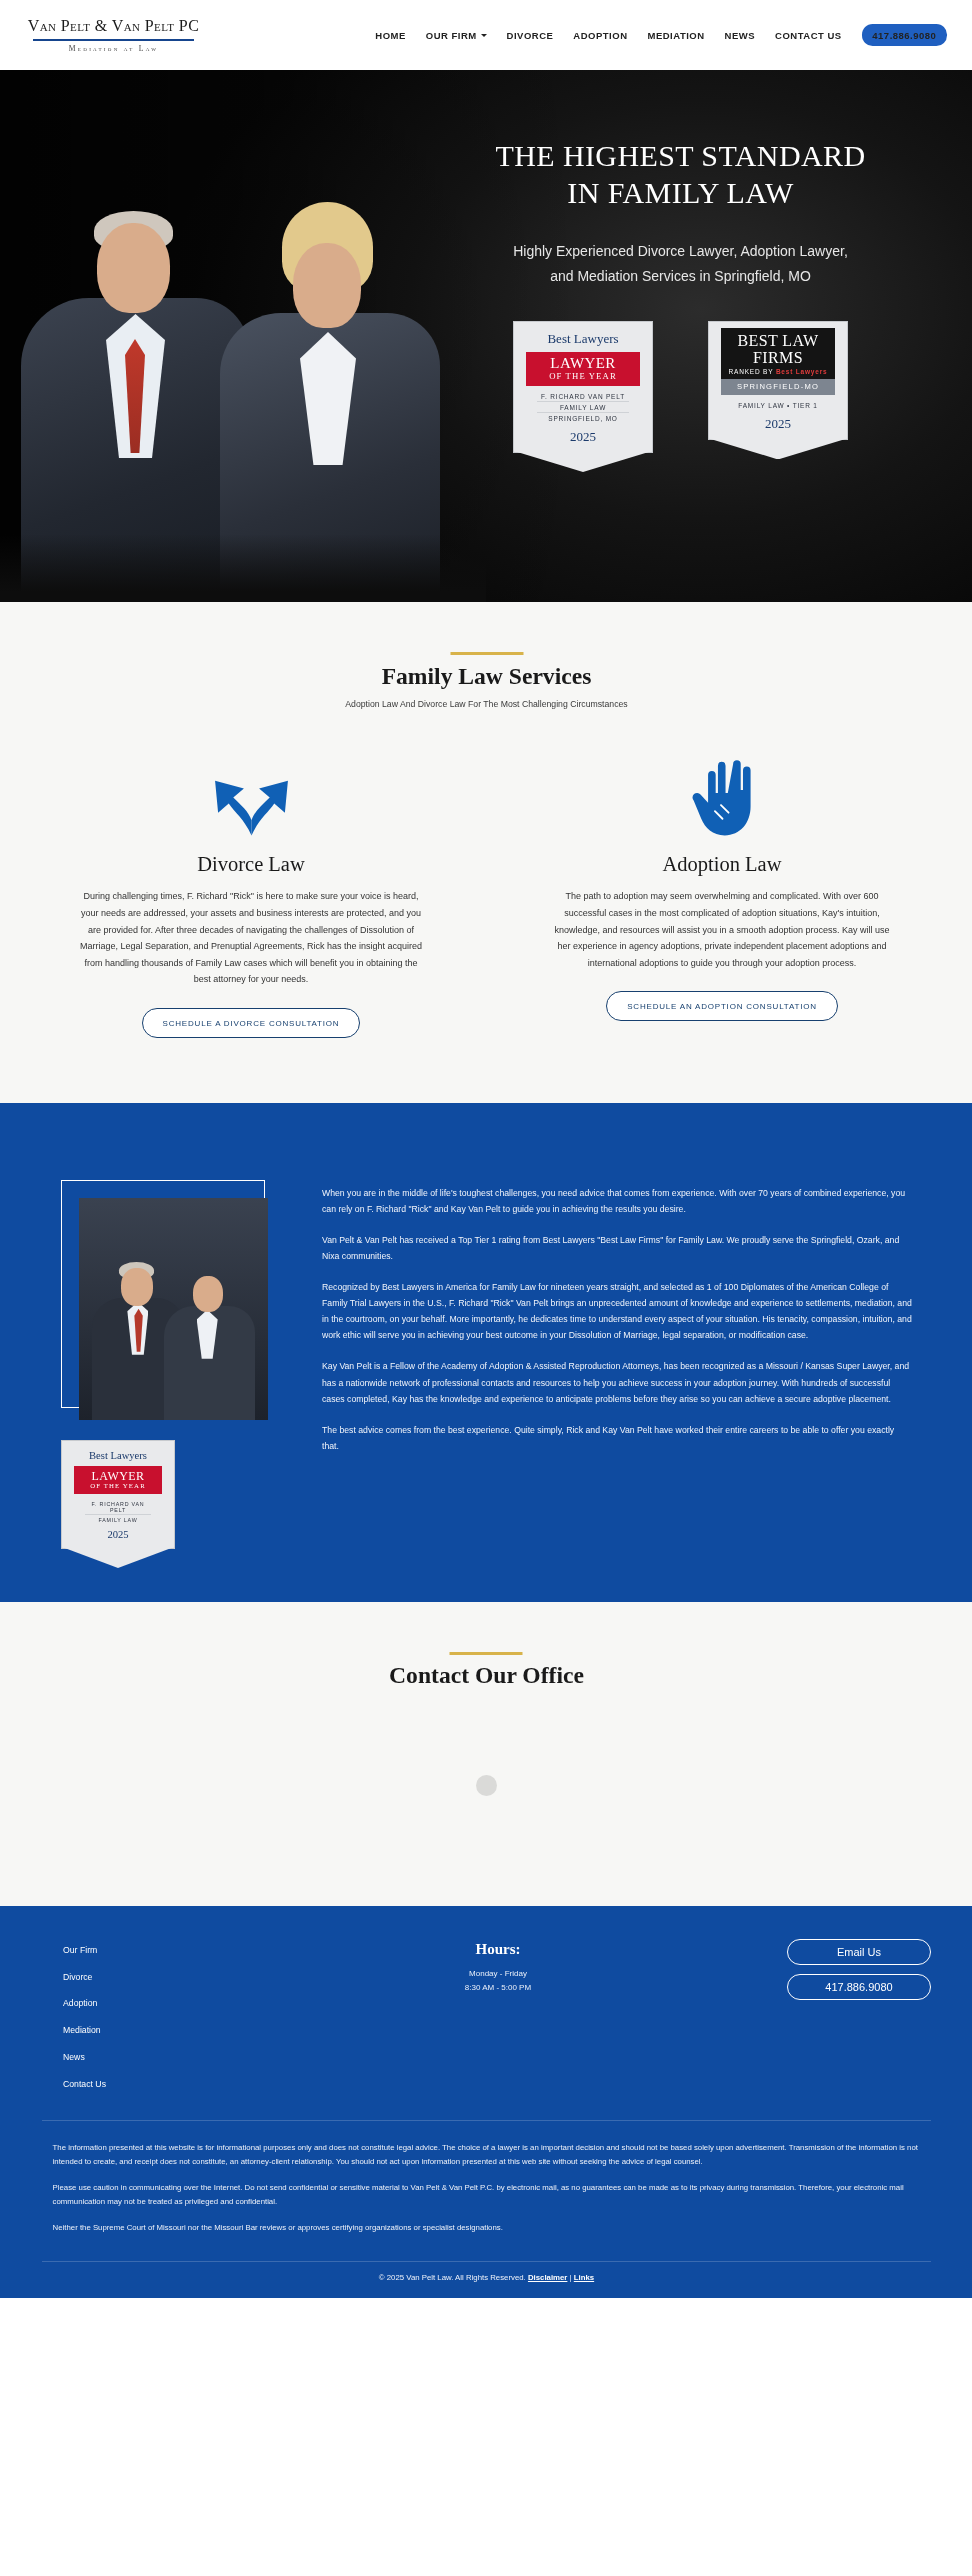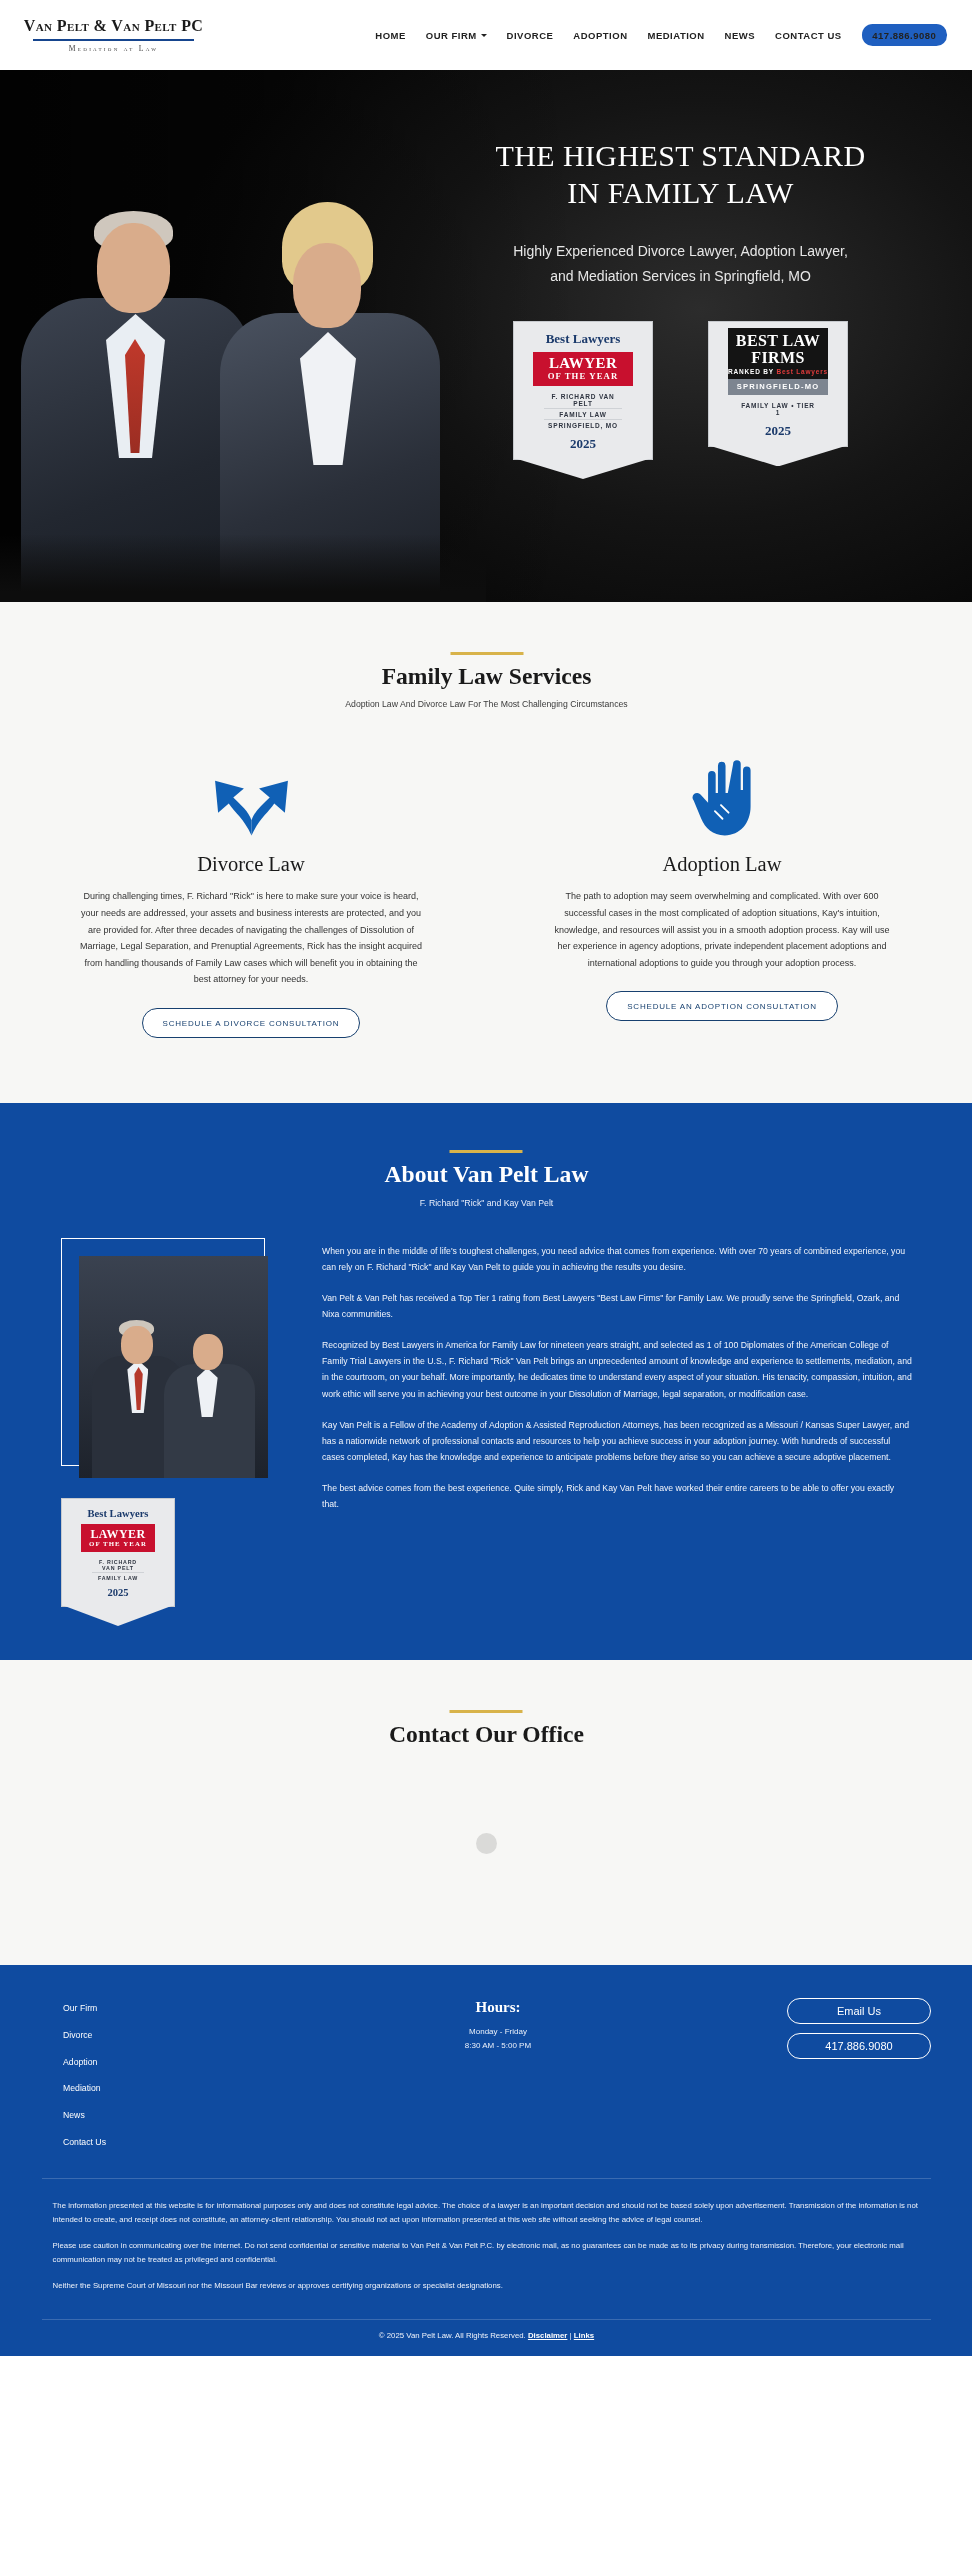--- a/index.html
+++ b/index.html
@@ -22,21 +22,20 @@
     z-index: 20;
   }
   .logo-wrap { display: flex; flex-direction: column; align-items: center; width: 175px; }
   .logo-main {
     font-family: "Liberation Serif", serif;
     font-size: 16px;
     letter-spacing: 0.4px;
     color: #1b1b1b;
     white-space: nowrap;
     font-variant: small-caps;
-    font-weight: bold;
   }
   .logo-rule { width: 161px; height: 1.5px; background: #16458e; margin: 3.8px 0 3px; }
   .logo-sub {
     font-family: "Liberation Serif", serif;
     font-size: 7.6px;
     letter-spacing: 2.3px;
     color: #444;
     font-variant: small-caps;
   }
   .nav {
@@ -203,23 +202,22 @@
     gap: 55px;
   }
 
   
   .badge { width: 140px; }
   .badge-shield {
     position: relative;
     width: 140px;
     background: #e9eaec;
     border: 1.5px solid #c7cace;
-    padding: 6px 19px 0;
+    padding: 6px 12px 0;
     text-align: center;
-    font-weight: bold;
   }
   .badge-shield .tip {
     position: absolute;
     left: 0; right: 0; bottom: -20px;
     height: 21px;
     background: inherit;
     clip-path: polygon(0 0, 100% 0, 50% 100%);
     border-left: 1.5px solid #c7cace;
     border-right: 1.5px solid #c7cace;
   }
@@ -604,26 +602,20 @@
         </svg>
       </div>
       <h3>Adoption Law</h3>
       <p>The path to adoption may seem overwhelming and complicated. With over 600 successful cases in the most complicated of adoption situations, Kay's intuition, knowledge, and resources will assist you in a smooth adoption process. Kay will use her experience in agency adoptions, private independent placement adoptions and international adoptions to guide you through your adoption process.</p>
       <a href="#" class="btn-outline-dark">SCHEDULE AN ADOPTION CONSULTATION</a>
     </div>
   </div>
 </div>
 
 <div class="about">
-  <div class="about-head">
-    <div class="sec-title">
-      <span>About </span><span>Van Pelt Law</span>
-    </div>
-    <div class="about-sub">F. Richard "Rick" and Kay Van Pelt</div>
-  </div>
 
   <div class="about-body">
     <div class="about-left">
       <div class="photo-frame">
         <div class="photo-inner">
           <div class="mini-person mp-man">
             <div class="mini-body"></div>
             <div class="mini-shirt" style="left:35px;bottom:65px;width:21px;height:53px;clip-path:polygon(50% 0,100% 18%,78% 100%,22% 100%,0 18%);"></div>
             <div class="mini-shirt" style="left:42px;bottom:68px;width:8.4px;height:43px;background:#b5392c;clip-path:polygon(50% 0,100% 16%,72% 100%,28% 100%,0 16%);"></div>
             <div class="mini-hair"></div>

